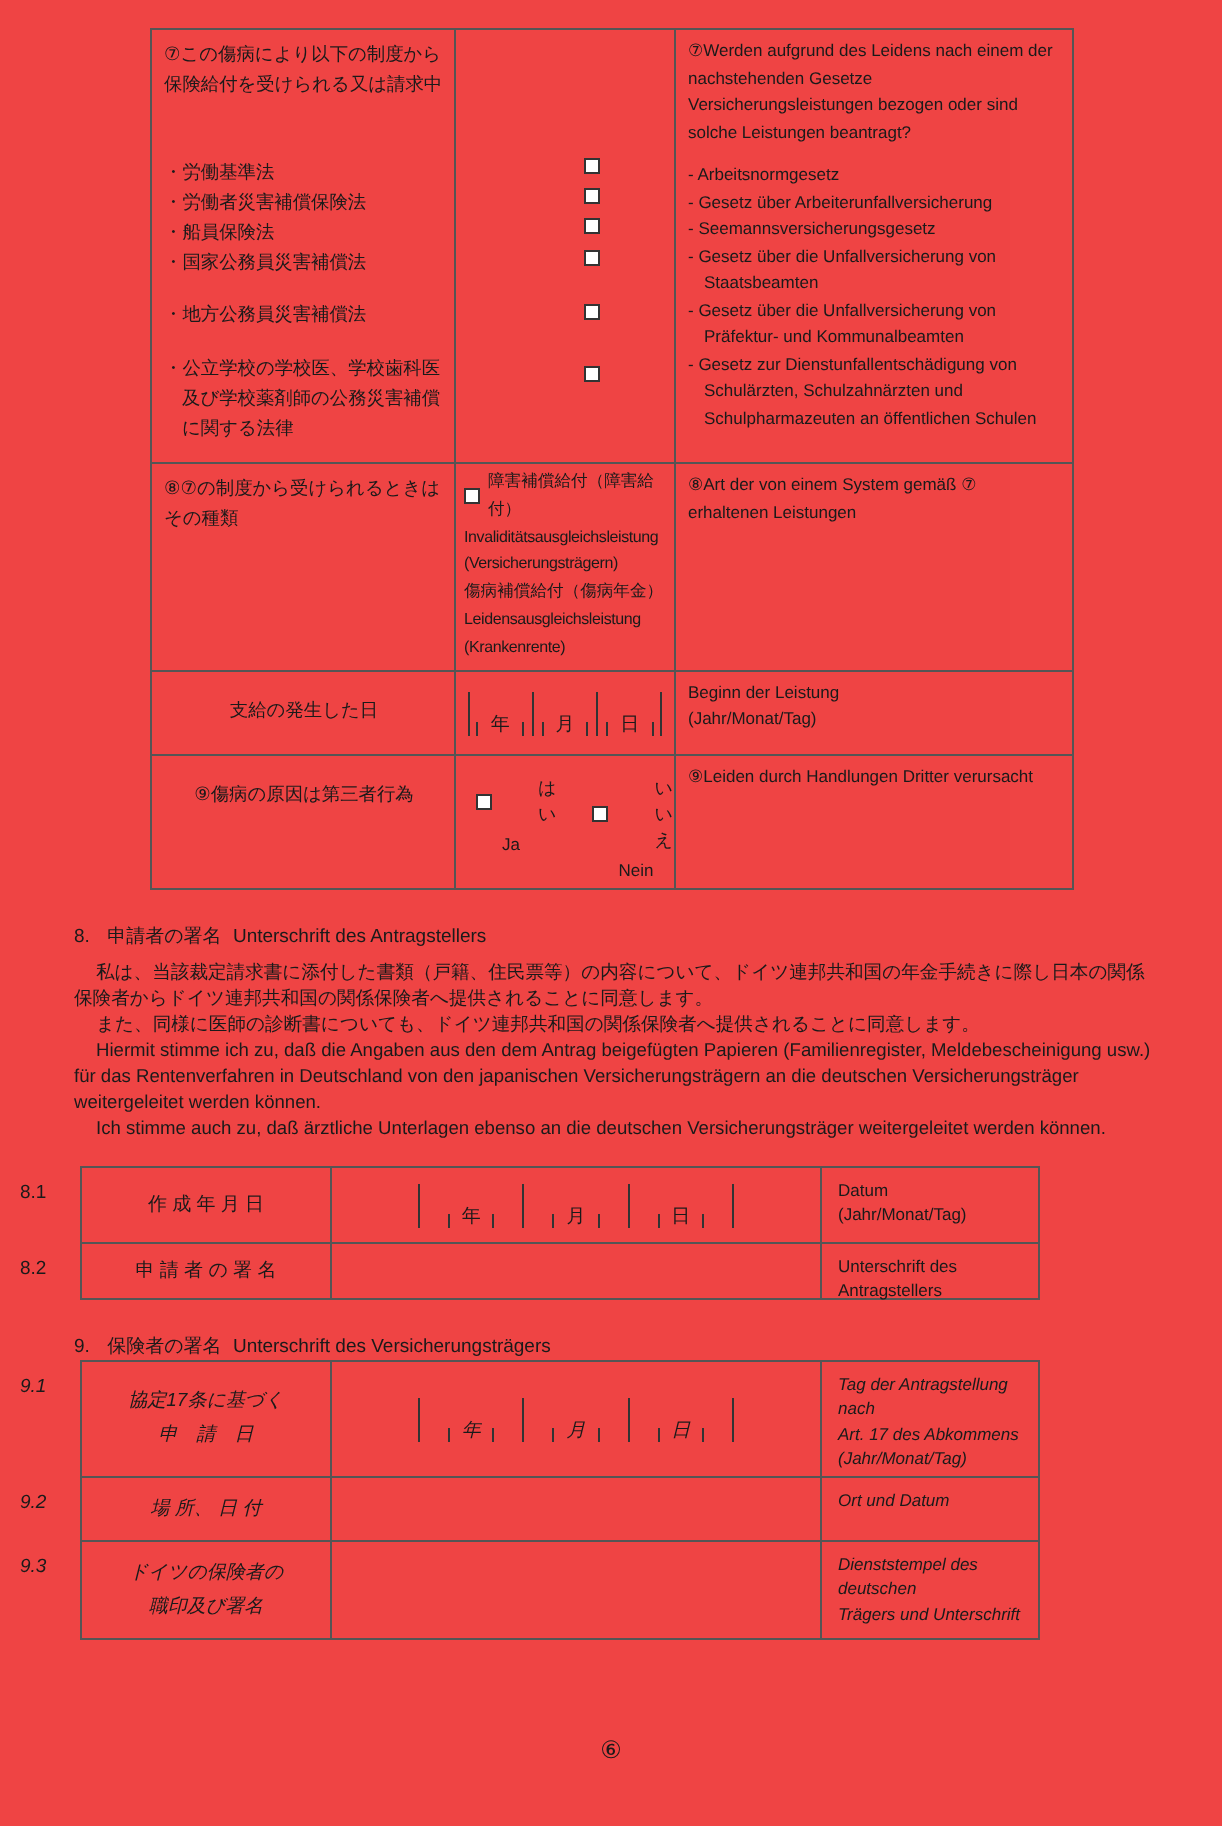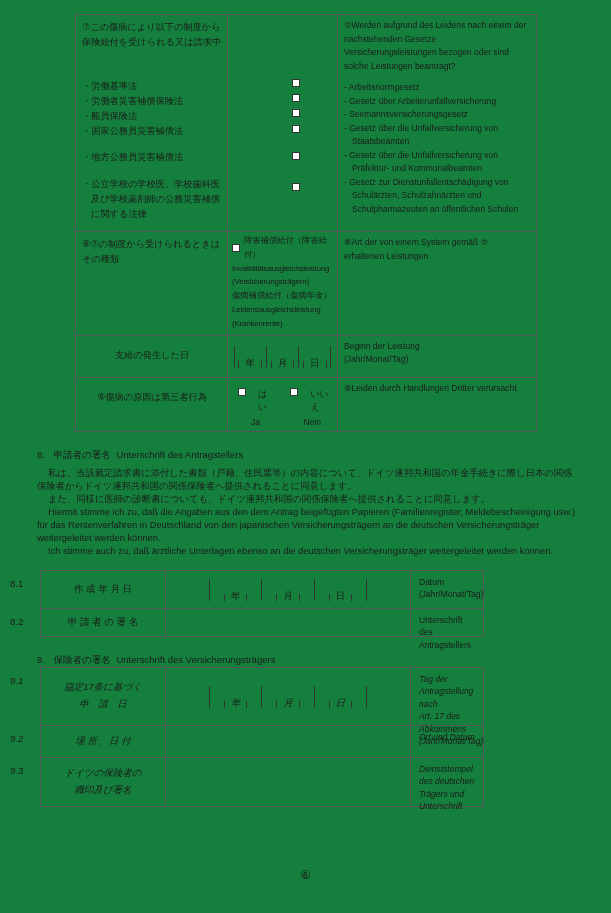--- a/index.html
+++ b/index.html
@@ -1,20 +1,20 @@
 <!DOCTYPE html>
 <html><head>
 <meta charset="utf-8">
 <style>
   * { box-sizing: border-box; }
   body { margin:0; background:#ffffff; }
   .page {
     position: relative;
     width: 611px; height: 913px;
-    background: #15803d; color: #1a1a1a;
+    background: #ef4444; color: #1a1a1a;
     font-family: "Liberation Sans", "DejaVu Sans", sans-serif;
     overflow: hidden;
   }
 
   
   .top-table { margin:14px 0 0 75px; width:462px; border:1px solid #555; }
   .trow { display:flex; border-bottom:1px solid #555; }
   .trow:last-child { border-bottom:none; }
   .c-left  { width:152px; min-width:152px; border-right:1px solid #555; padding:5px 5px 4px 6px; font-size:9.2px; line-height:15px; }
   .c-mid   { width:110px; min-width:110px; border-right:1px solid #555; padding:4px; font-size:9px; }
@@ -42,40 +42,40 @@
 
   .b-mid { font-size:8.3px; line-height:13.8px; padding-top:2px; }
   .bline { display:flex; gap:4px; align-items:center; }
   .b-de  { font-size:8px; letter-spacing:-0.2px; }
 
   .c-left.vpad { padding-top:12px;text-align:center; }
   .c-mid.center { display:flex; align-items:center; justify-content:center; }
 
   .yn { display:flex; gap:18px; padding:6px 0 0 6px; }
   .yn-col { display:flex; flex-direction:column; gap:3px; }
-  .yn-top { display:flex; gap:12px; font-size:9px; }
+  .yn-top { display:flex; align-items:center; gap:23px; font-size:9px; }
   .yn-sub { margin-left:13px; font-size:8.5px; }
 
   
   .datefield { display:flex; align-items:flex-end; height:24px; width:98px; }
   .datefield.wide { width:158px; }
   .dbar  { width:1px; height:22px; background:#333; flex:none; }
   .dseg  { flex:1; display:flex; align-items:flex-end; justify-content:center; gap:6px; }
   .dtick { width:1px; height:7px; background:#333; flex:none; }
   .dlabel{ font-size:9.5px; line-height:11px; }
 
   
   .sec-heading { margin:17px 0 0 37px; font-size:9.5px; }
   .sec-heading .no  { margin-right:6px; }
   .sec-heading .hjp { margin-right:3px; }
 
   .consent { margin:5px 34px 0 37px; font-size:9.3px; line-height:13px; }
   .consent p { margin:0; text-indent:11px; }
 
-  .ftable { position:relative; margin-left:40px; width:444px; border:1px solid #555; }
+  .ftable { position:relative; margin-left:40px; width:480px; border:1px solid #555; }
   .ftable.t8 { margin-top:12px; }
   .ftable.t9 { margin-top:0;font-style:italic; }
   .frow { display:flex; border-bottom:1px solid #555; position:relative; }
   .frow:last-child { border-bottom:none; }
   .rownum { position:absolute; left:-31px; top:7px; font-size:9.5px; }
   .f-label { width:125px; min-width:125px; border-right:1px solid #555; display:flex; flex-direction:column; align-items:center; justify-content:center; gap:4px; padding:4px; font-size:9.5px; text-align:center; }
   .f-mid   { width:245px; min-width:245px; border-right:1px solid #555; display:flex; align-items:center; justify-content:center; }
   .f-right { flex:1; padding:5px 8px; font-size:8.5px; line-height:12.5px; }
   .h38{height:38px} .h27{height:27px} .h58{height:58px} .h32{height:32px} .h48{height:48px}
 

